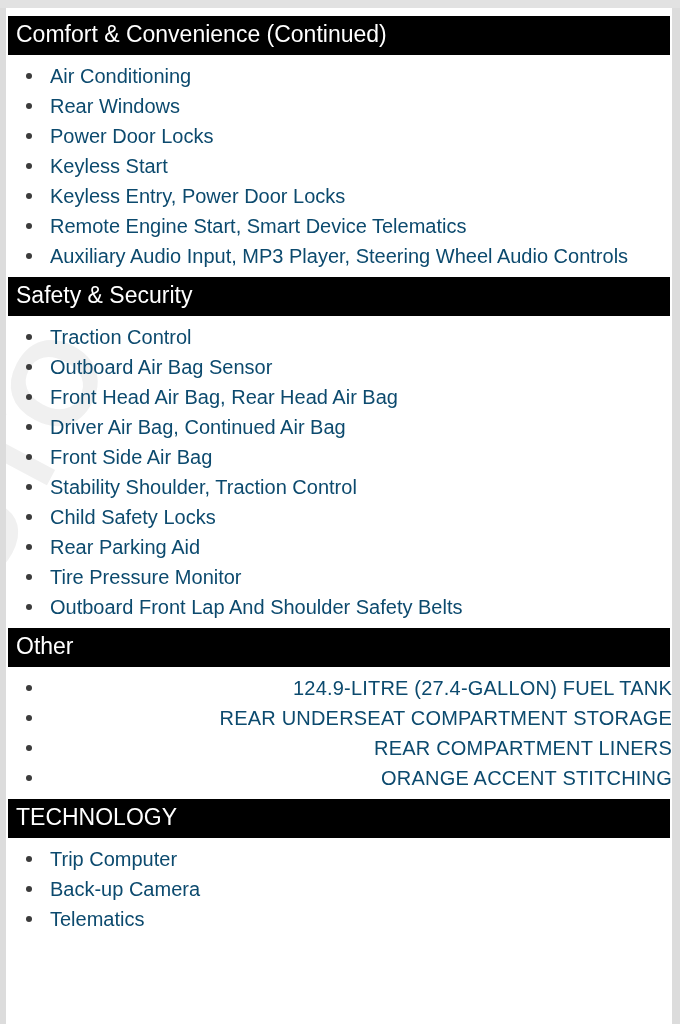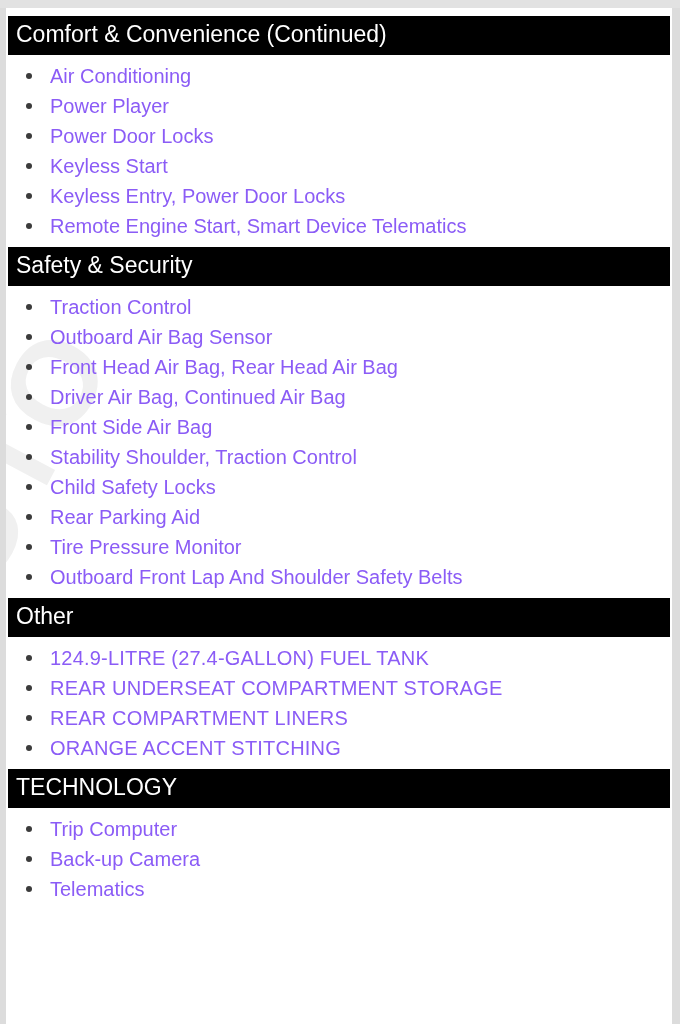--- a/index.html
+++ b/index.html
@@ -60,35 +60,36 @@
   }
   .feature-list {
     list-style: none;
     margin: 0;
     padding: 6px 0 6px 0;
   }
   .feature-item {
     position: relative;
     font-size: 20px;
     line-height: 30px;
-    color: #8b5cf6;
+    color: #0c4a6e;
     padding-left: 42px;
     margin: 0 0 0 0;
   }
   .feature-item .bullet {
     position: absolute;
     left: 18px;
     top: 12px;
     width: 6px;
     height: 6px;
     border-radius: 50%;
     background: #3b3b3b;
   }
   .feature-item.uppercase {
     letter-spacing: 0.2px;
+    text-align: right;
   }
   
   .top-strip {
     position: absolute;
     left: 0; top: 0;
     width: 680px;
     height: 8px;
     background: #e2e2e2;
     z-index: 5;
   }
@@ -109,25 +110,26 @@
 </style>
 </head>
 <body>
 
 <div class="page">
   <div class="watermark">AUTO</div>
   <div class="doc">
       <div class="section-header">Comfort &amp; Convenience (Continued)</div>
       <ul class="feature-list">
         <li class="feature-item"><span class="bullet"></span><span>Air Conditioning</span></li>
-        <li class="feature-item"><span class="bullet"></span><span>Power Player</span></li>
+        <li class="feature-item"><span class="bullet"></span><span>Rear Windows</span></li>
         <li class="feature-item"><span class="bullet"></span><span>Power Door Locks</span></li>
         <li class="feature-item"><span class="bullet"></span><span>Keyless Start</span></li>
         <li class="feature-item"><span class="bullet"></span><span>Keyless Entry, Power Door Locks</span></li>
         <li class="feature-item"><span class="bullet"></span><span>Remote Engine Start, Smart Device Telematics</span></li>
+        <li class="feature-item"><span class="bullet"></span><span>Auxiliary Audio Input, MP3 Player, Steering Wheel Audio Controls</span></li>
       </ul>
       <div class="section-header">Safety &amp; Security</div>
       <ul class="feature-list">
         <li class="feature-item"><span class="bullet"></span><span>Traction Control</span></li>
         <li class="feature-item"><span class="bullet"></span><span>Outboard Air Bag Sensor</span></li>
         <li class="feature-item"><span class="bullet"></span><span>Front Head Air Bag, Rear Head Air Bag</span></li>
         <li class="feature-item"><span class="bullet"></span><span>Driver Air Bag, Continued Air Bag</span></li>
         <li class="feature-item"><span class="bullet"></span><span>Front Side Air Bag</span></li>
         <li class="feature-item"><span class="bullet"></span><span>Stability Shoulder, Traction Control</span></li>
         <li class="feature-item"><span class="bullet"></span><span>Child Safety Locks</span></li>

